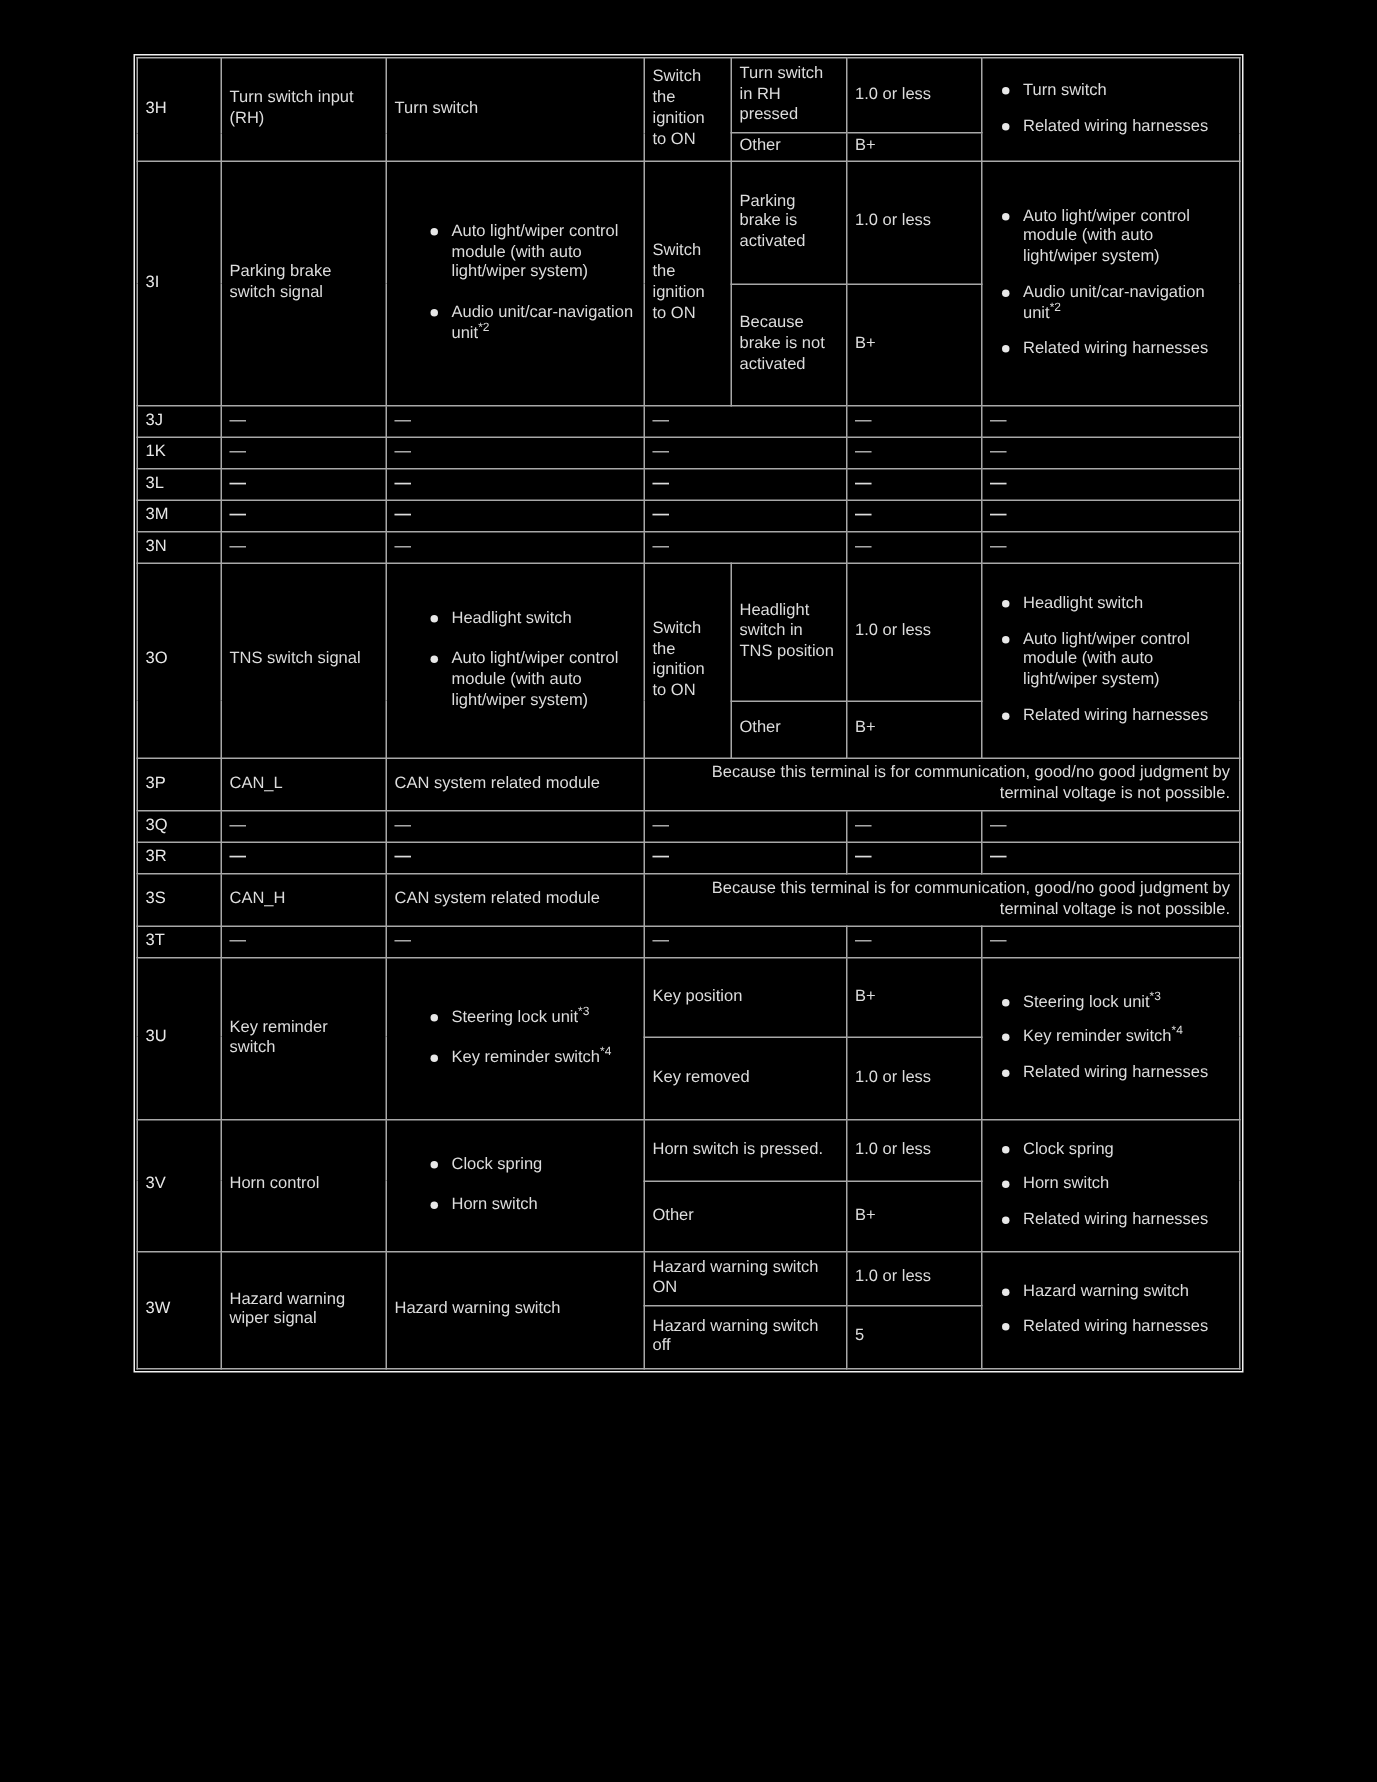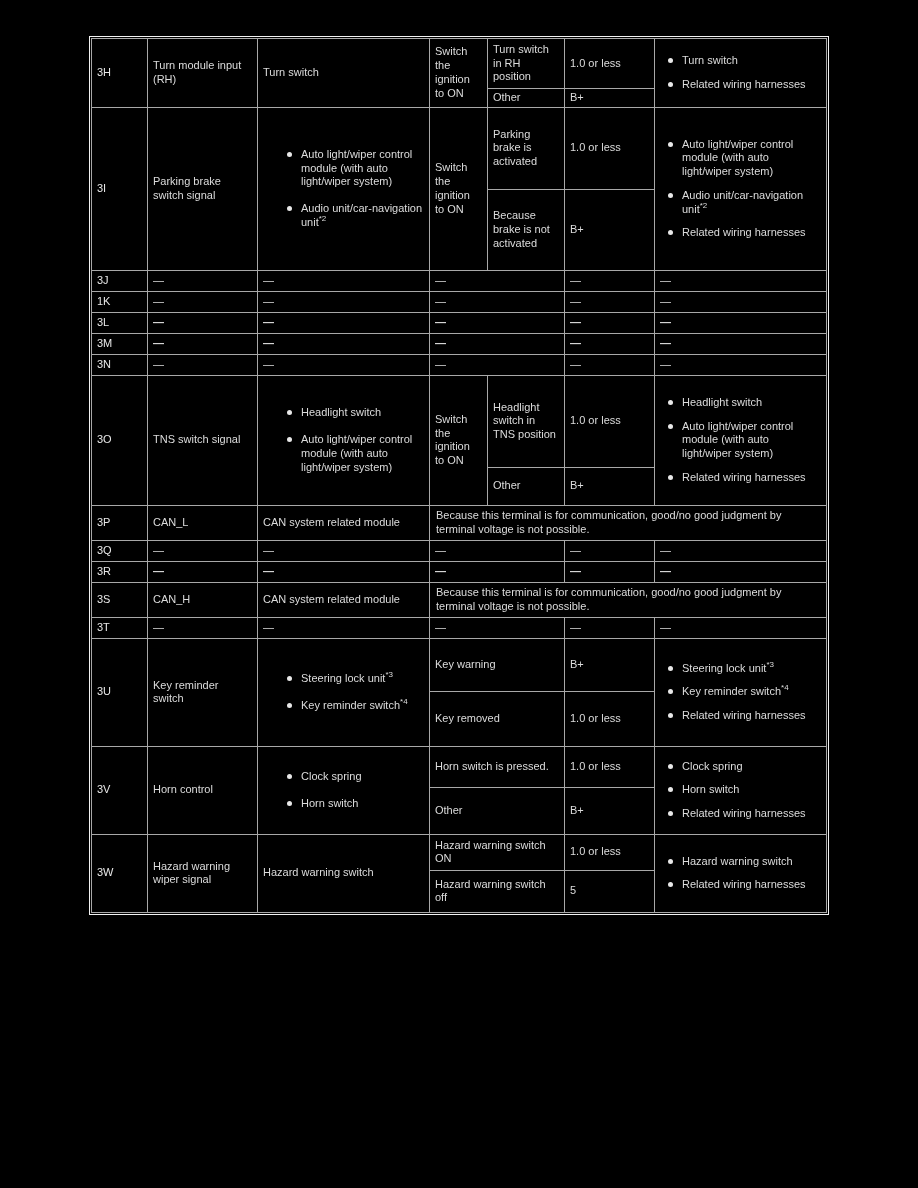--- a/index.html
+++ b/index.html
@@ -3,21 +3,21 @@
 <meta charset="utf-8">
 <style>
   html,body{margin:0;padding:0;background:#000;}
   body{width:918px;height:1188px;font-family:"Liberation Sans",sans-serif;}
   .sheet{position:relative;width:918px;height:1188px;background:#000;overflow:hidden;}
   .twrap{position:absolute;left:89px;top:36px;border:1px solid #f2f2f2;background:#000;padding:1px;}
   table{border-collapse:collapse;table-layout:fixed;width:735px;background:#000;}
   td{border:1px solid #a8a8a8;color:#dcdcdc;font-size:11px;line-height:1.25;
      padding:2px 5px;vertical-align:middle;overflow:hidden;word-wrap:break-word;}
   td.code{color:#e8e8e8;}
-  td.note{padding:2px 6px;}
+  td.note{padding:2px 6px;text-align:right;}
   .bullets{display:flex;flex-direction:column;}
   .c3 .bullets{gap:13px;padding-left:24px;}
   .c6 .bullets{gap:10px;padding-left:8px;}
   .bi{display:flex;align-items:flex-start;}
   .dot{width:5px;height:5px;border-radius:50%;background:#e8e8e8;margin:4px 9px 0 0;flex:none;}
   sup{font-size:8px;line-height:0;}
   .bold-dash{font-weight:bold;}
 </style>
 </head>
 <body>
@@ -31,24 +31,24 @@
           <col style="width:172px">
         <col style="width:58px">
           <col style="width:77px">
           <col style="width:90px">
           <col style="width:172px">
       </colgroup>
 
       <tbody>
           <tr style="height:50px">
         <td class="code" rowspan="2">3H</td>
-        <td rowspan="2">Turn module input (RH)</td>
+        <td rowspan="2">Turn switch input (RH)</td>
         <td class="c3" rowspan="2">Turn switch</td>
         <td rowspan="2">Switch the ignition to ON</td>
-        <td>Turn switch in RH position</td>
+        <td>Turn switch in RH pressed</td>
         <td>1.0 or less</td>
         <td class="c6" rowspan="2">
           <div class="bullets">
             <div class="bi">
                   <span class="dot"></span>
                   <span>Turn switch</span>
                 </div>
             <div class="bi">
                   <span class="dot"></span>
                   <span>Related wiring harnesses</span>
@@ -235,21 +235,21 @@
             <div class="bi">
                   <span class="dot"></span>
                   <span><span>Steering lock unit</span><sup>*3</sup></span>
                 </div>
             <div class="bi">
                   <span class="dot"></span>
                   <span><span>Key reminder switch</span><sup>*4</sup></span>
                 </div>
           </div>
         </td>
-        <td colspan="2">Key warning</td>
+        <td colspan="2">Key position</td>
         <td>B+</td>
         <td class="c6" rowspan="2">
           <div class="bullets">
             <div class="bi">
                   <span class="dot"></span>
                   <span><span>Steering lock unit</span><sup>*3</sup></span>
                 </div>
             <div class="bi">
                   <span class="dot"></span>
                   <span><span>Key reminder switch</span><sup>*4</sup></span>

